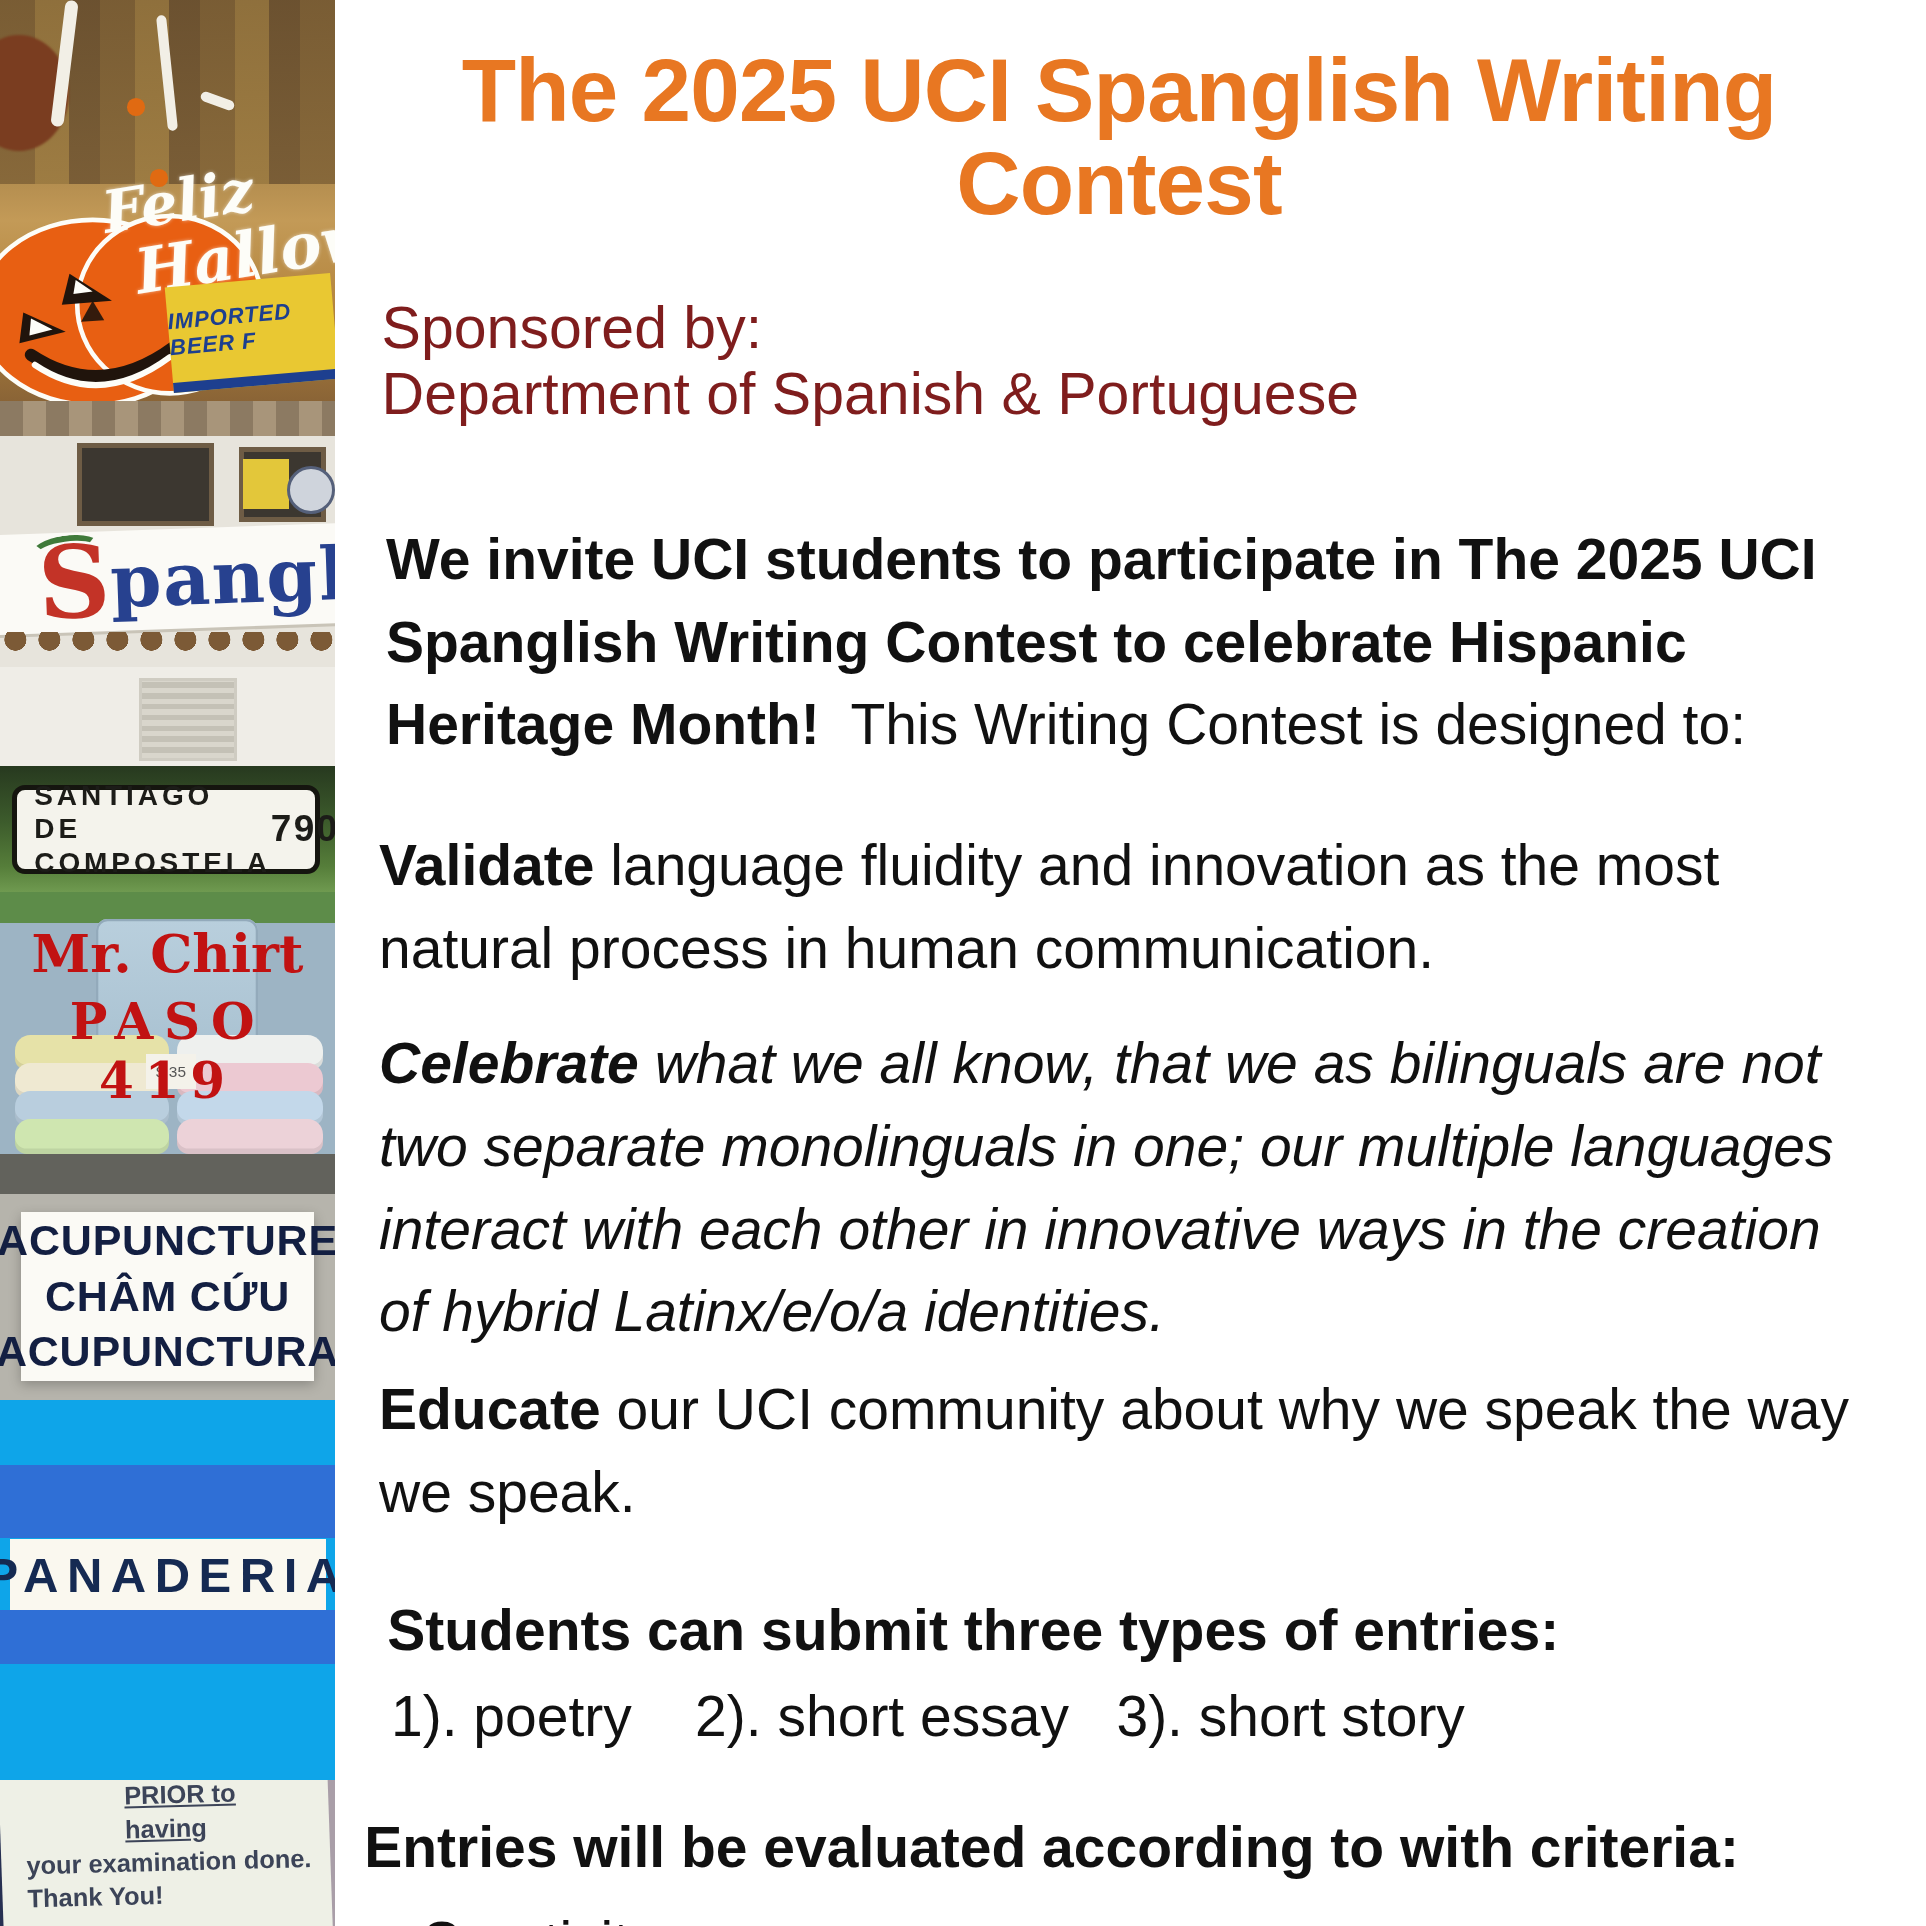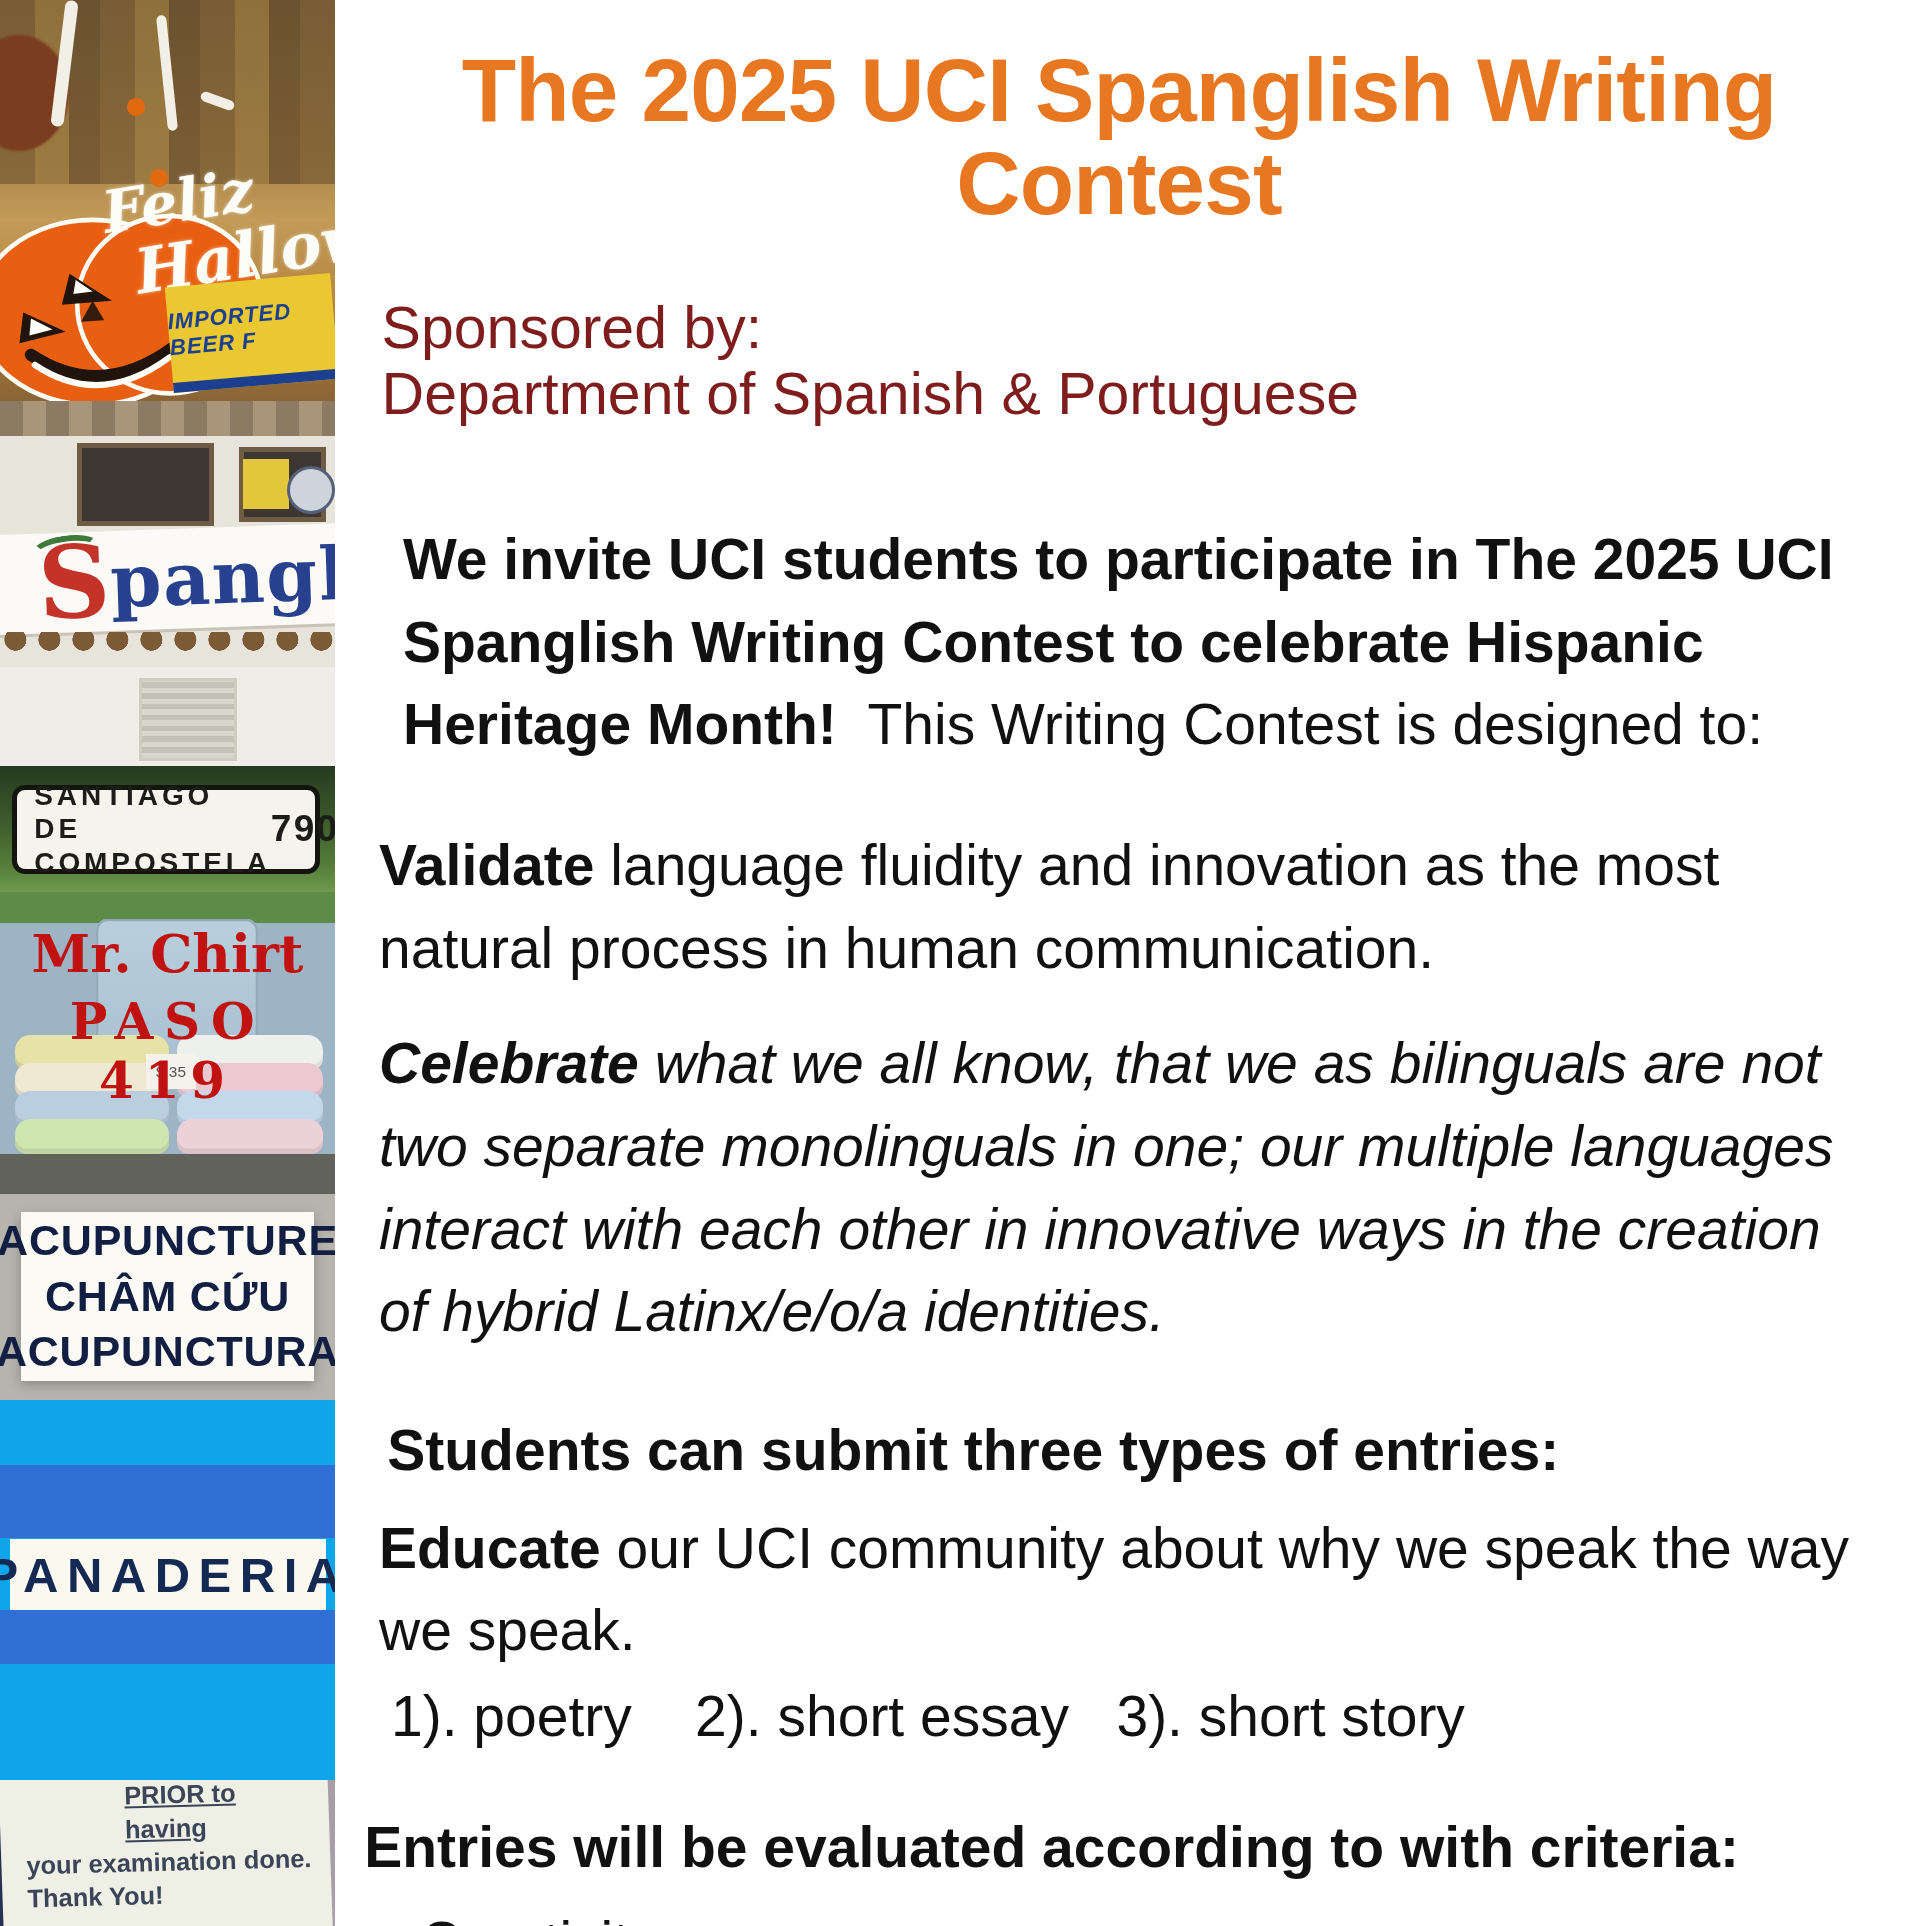--- a/index.html
+++ b/index.html
@@ -90,21 +90,21 @@
   .exam-sign .partial{margin-left:100px;margin-top:-4.6px;}
   .exam-sign .gap{height:17.7px;}
   .und{text-decoration:underline;}
   
   .main-col{position:absolute;left:335px;top:0;width:1620px;height:2530px;
       padding:0 87px 0 35px;box-sizing:border-box;}
   .title{margin-top:44px;text-align:center;color:#e87722;font-weight:bold;
       font-size:89px;letter-spacing:-0.8px;line-height:1.05;}
   .sponsor{margin-top:64px;margin-left:11.6px;color:#7f1d1d;font-size:59px;line-height:1.12;}
   .para{font-size:57px;line-height:1.45;margin:0;white-space:pre-wrap;}
-  .intro{margin-top:91px;margin-left:33px;}
+  .intro{margin-top:91px;margin-left:16px;}
   .goal{margin-left:9px;}
   .g1{margin-top:58px;}
   .g2{margin-top:33px;font-style:italic;}
   .g3{margin-top:15.4px;}
   .bold{font-weight:bold;}
   .entries-h{margin-top:56px;margin-left:17.3px;font-weight:bold;}
   .entries-i{margin-top:3.1px;margin-left:21px;}
   .criteria-h{margin-top:48px;margin-left:-5.8px;font-weight:bold;}
   .crit{margin-left:-5.8px;margin-top:13px;}
   .crit .num{font-size:45px;}
@@ -230,23 +230,23 @@
       <div>Sponsored by:</div>
       <div>Department of Spanish &amp; Portuguese</div>
     </div>
 
     <p class="para intro"><span class="bold">We invite UCI students to participate in The 2025 UCI Spanglish Writing Contest to celebrate Hispanic Heritage Month!</span><span>  This Writing Contest is designed to:</span></p>
 
     <p class="para goal g1"><span class="bold">Validate</span><span> language fluidity and innovation as the most natural process in human communication.</span></p>
 
     <p class="para goal g2"><span class="bold">Celebrate</span><span> what we all know, that we as bilinguals are not two separate monolinguals in one; our multiple languages interact with each other in innovative ways in the creation of hybrid Latinx/e/o/a identities.</span></p>
 
+    <p class="para goal g3"><span class="bold">Educate</span><span> our UCI community about why we speak the way we speak.</span></p>
+
     <p class="para entries-h">Students can submit three types of entries:</p>
-
-    <p class="para goal g3"><span class="bold">Educate</span><span> our UCI community about why we speak the way we speak.</span></p>
     <p class="para entries-i">1). poetry    2). short essay   3). short story</p>
 
     <p class="para criteria-h">Entries will be evaluated according to with criteria:</p>
     <p class="para crit"><span class="num">1)</span><span> Creativity;</span></p>
 
   </div>
 </div>
 
 
 </body></html>

